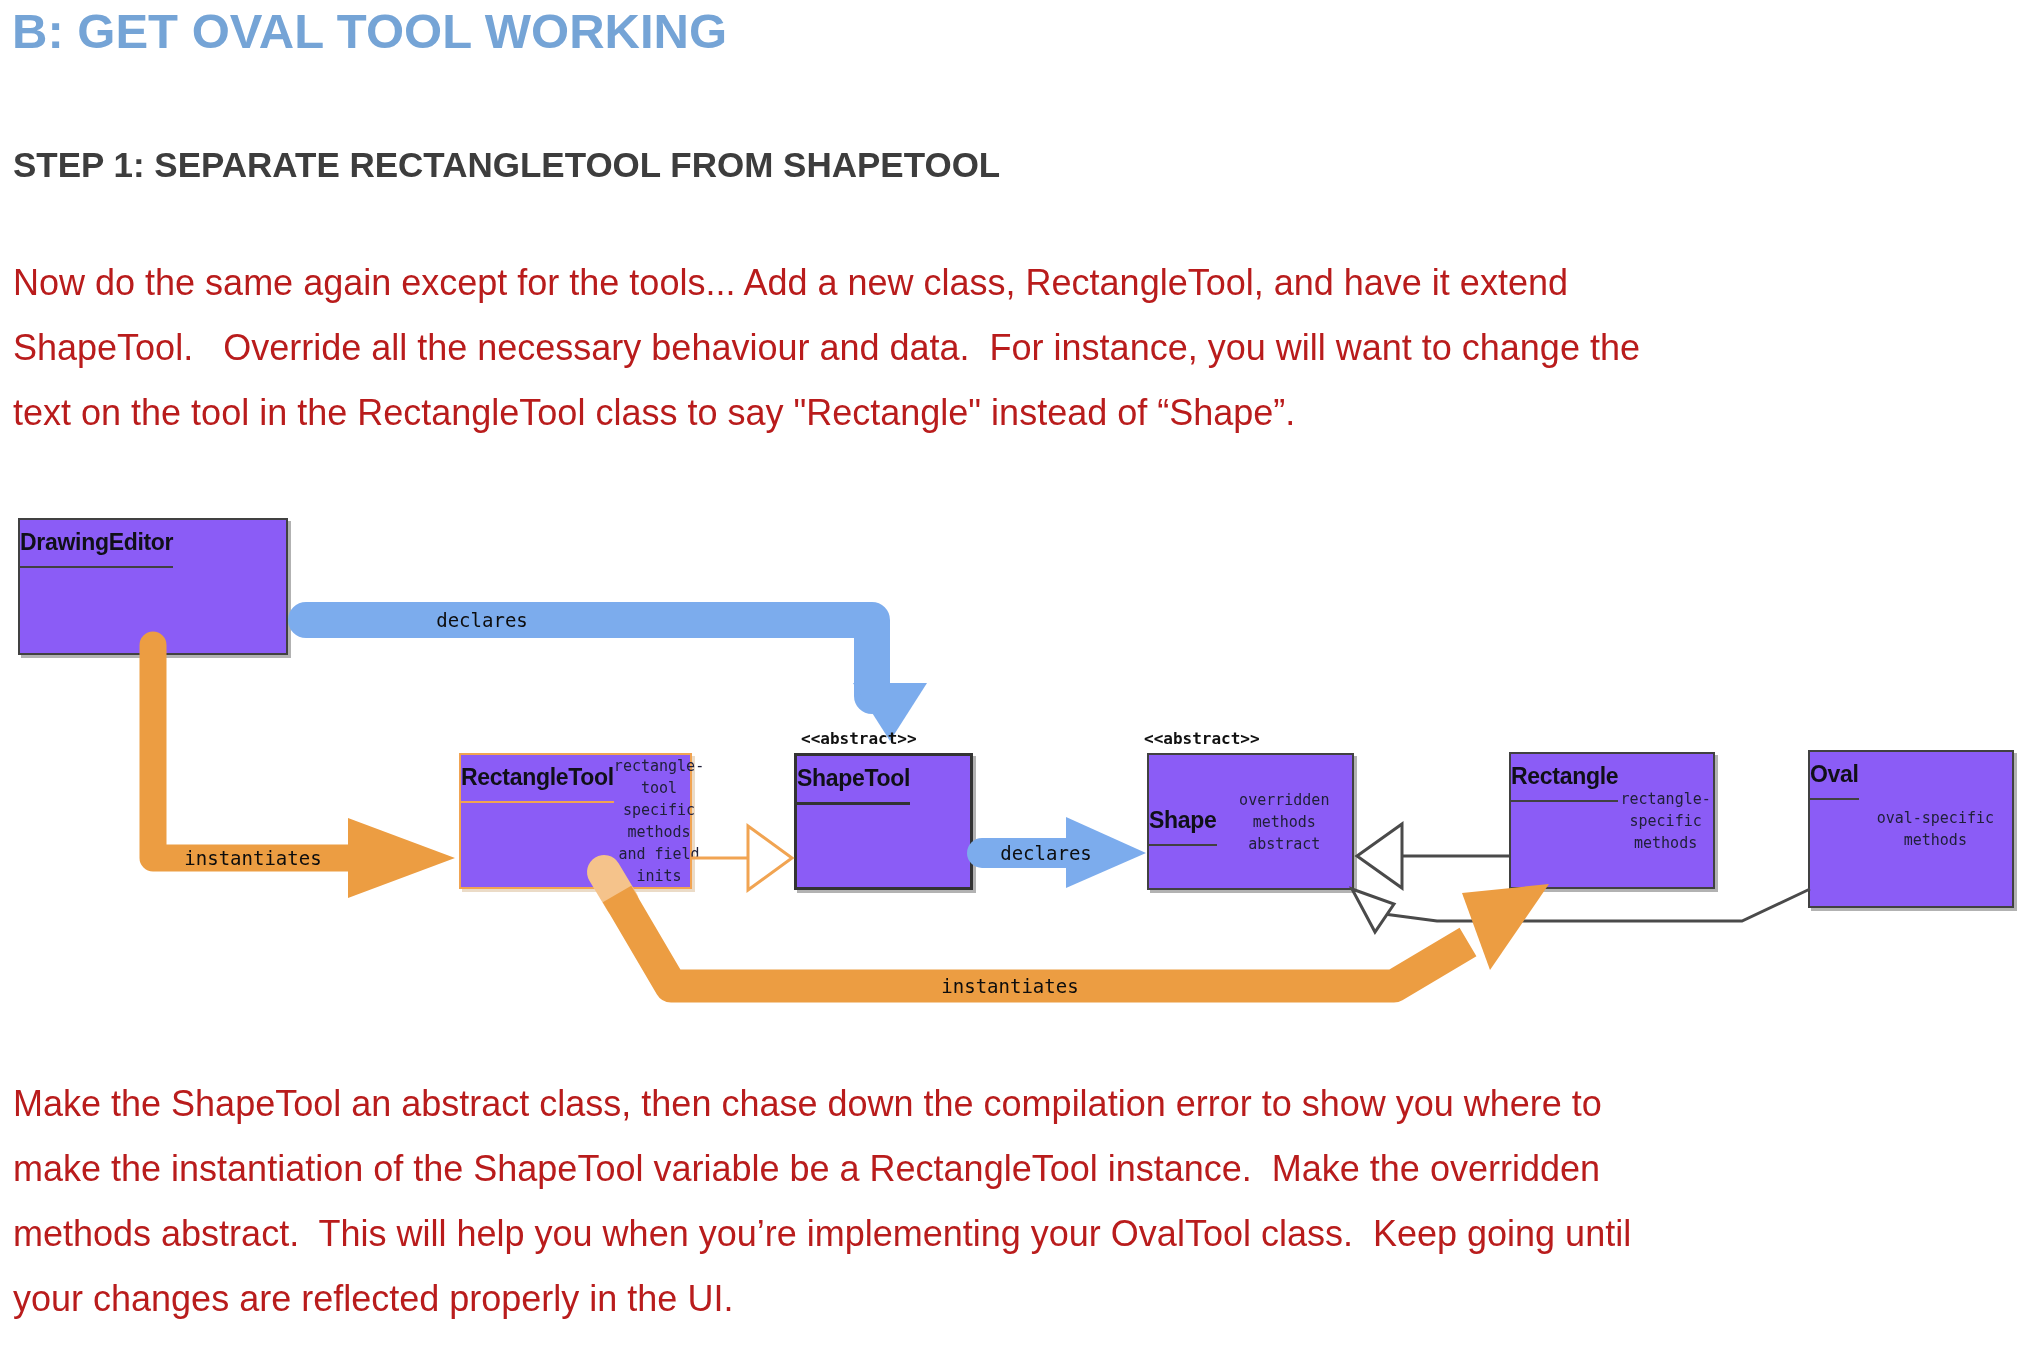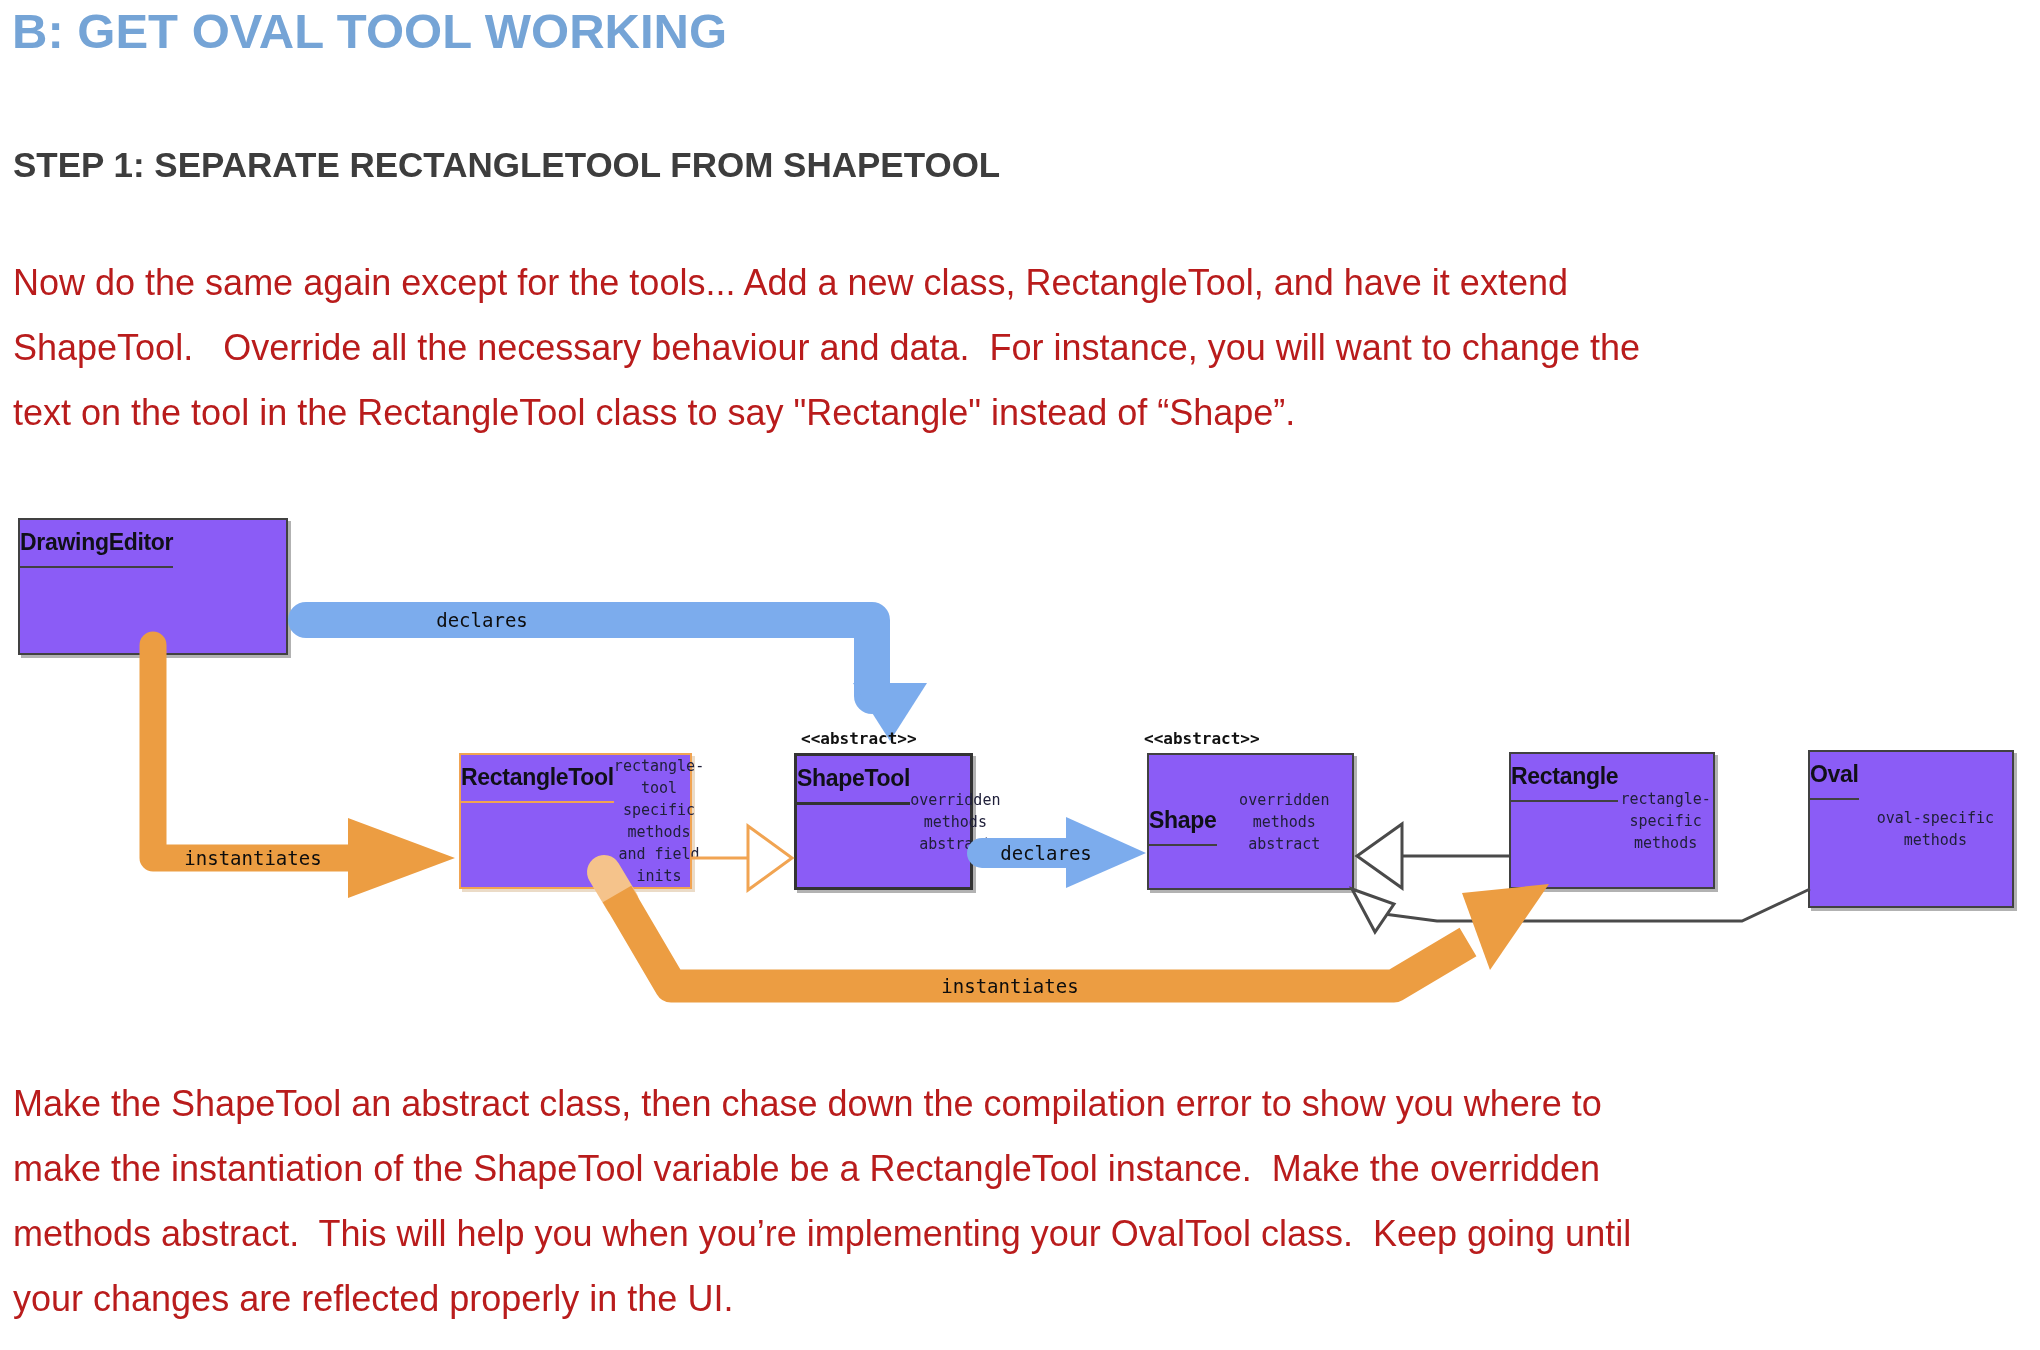--- a/index.html
+++ b/index.html
@@ -84,24 +84,20 @@
     <div class="uml-mid"></div>
     <div class="uml-body">
       <div>rectangle-tool specific</div>
       <div>methods and field inits</div>
     </div>
   </div>
 
   <div class="uml-box thick" style="left:794px; top:253px; width:179px; height:137px;">
     <div class="uml-title">ShapeTool</div>
     <div class="uml-mid"></div>
-    <div class="uml-body">
-      <div>overridden</div>
-      <div>methods abstract</div>
-    </div>
   </div>
 
   <div class="uml-box" style="left:1147px; top:253px; width:207px; height:137px;align-items:center;">
     <div class="uml-title">Shape</div>
     <div class="uml-mid"></div>
     <div class="uml-body">
       <div>overridden methods</div>
       <div>abstract</div>
     </div>
   </div>

